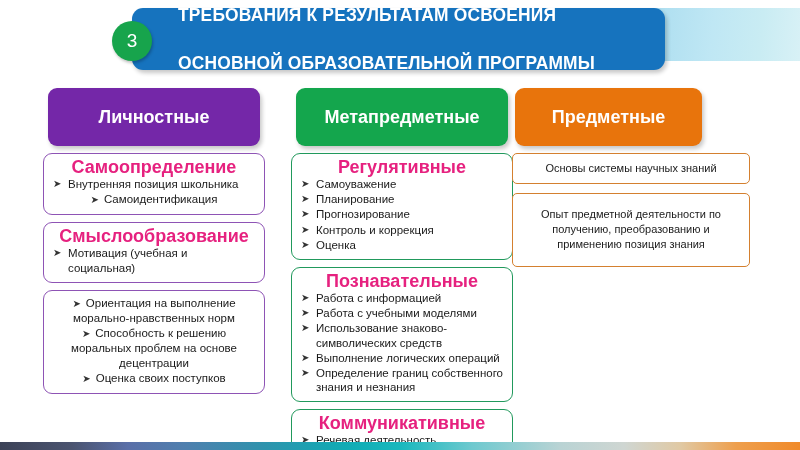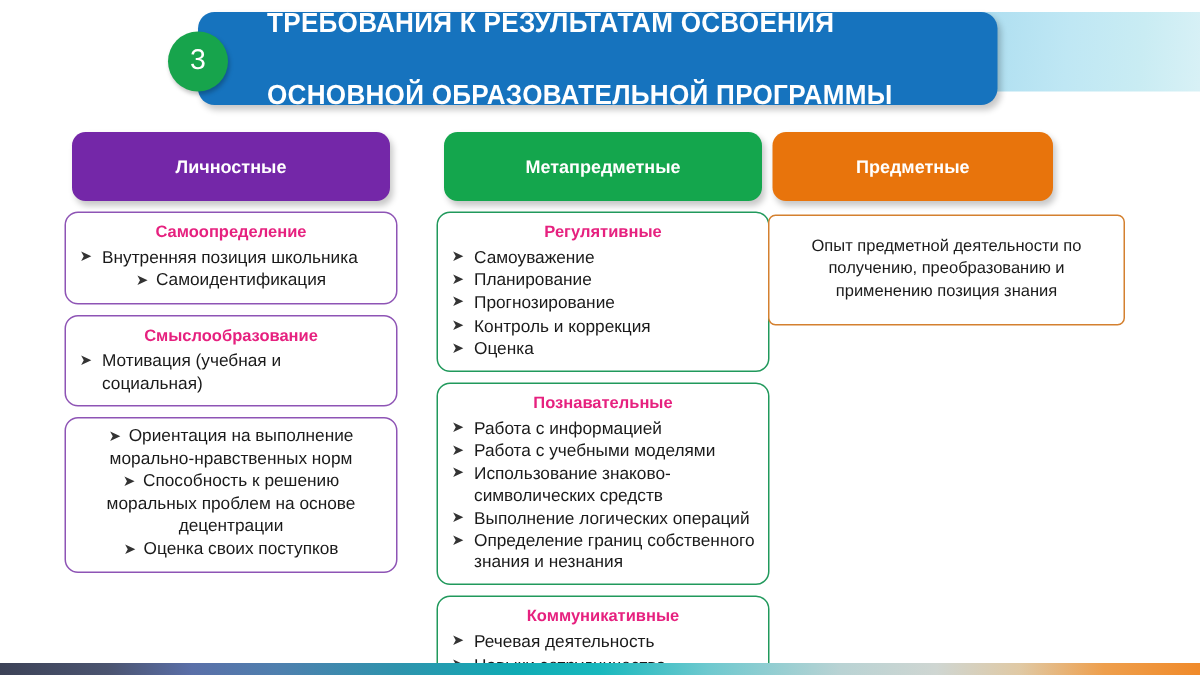--- a/index.html
+++ b/index.html
@@ -119,49 +119,49 @@
   }
   .col {
     position: absolute;
     top: 0;
   }
   .col-personal   { left: 43px;  width: 222px; }
   .col-meta       { left: 291px; width: 222px; }
   .col-subject    { left: 512px; width: 238px; }
 
   .col-header {
-    height: 46px;
+    height: 58px;
     border-radius: 9px;
     box-shadow: 2px 3px 4px rgba(0,0,0,0.22);
     display: flex;
     align-items: center;
     justify-content: center;
     color: #ffffff;
-    font-size: 12px;
+    font-size: 18px;
     font-weight: bold;
     box-sizing: border-box;
   }
   .col-personal .col-header { background: #7427a8; margin: 0 5px 0 5px; }
   .col-meta     .col-header { background: #14a64d; margin: 0 5px 0 5px; }
   .col-subject  .col-header { background: #e8740c; margin: 0 48px 0 3px; }
 
   
   .card {
     background: #ffffff;
     border-radius: 9px;
     box-sizing: border-box;
     margin-top: 7px;
     padding: 5px 7px 6px 7px;
   }
   .col-personal .card { border: 1.3px solid #8e54b5; }
   .col-meta .card     { border: 1.3px solid #21995c; }
 
   .card-title {
     text-align: center;
-    font-size: 11px;
+    font-size: 18px;
     font-weight: bold;
     color: #e6217f;
     line-height: 16px;
     margin-bottom: 2px;
   }
   .card-title.two-line { line-height: 15.5px; }
 
   ul.items {
     list-style: none;
     margin: 0;
@@ -328,19 +328,20 @@
               <span class="arrow">➤</span>
               <span class="cont">Навыки сотрудничества</span>
             </li>
         </ul>
       </div>
     </div>
 
     <div class="col col-subject">
       <div class="col-header">Предметные</div>
 
+      <div class="plain-card">Основы системы научных знаний</div>
       <div class="plain-card tall">Опыт предметной деятельности по получению, преобразованию и применению позиция знания</div>
     </div>
 
   </div>
 
   <div class="band-bottom"></div>
 </div>
 
 </body></html>

